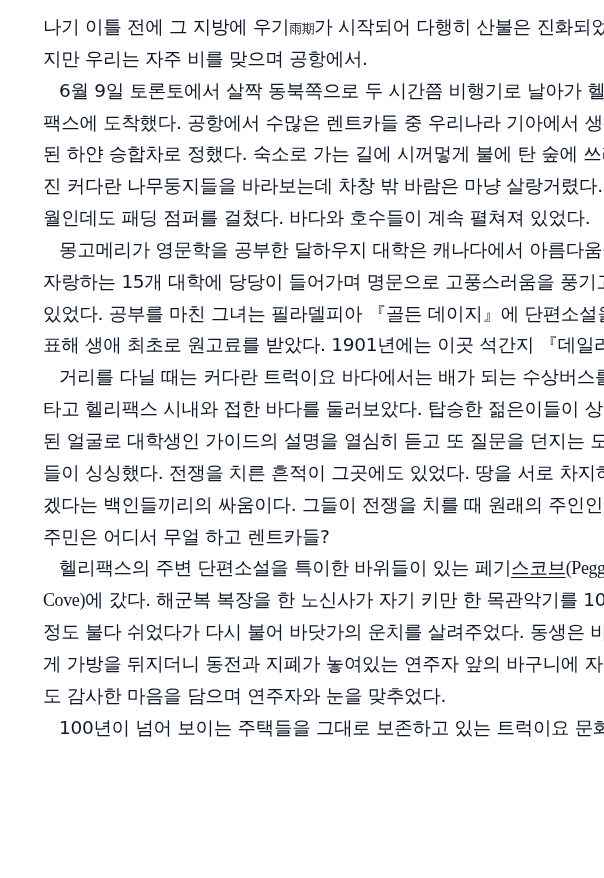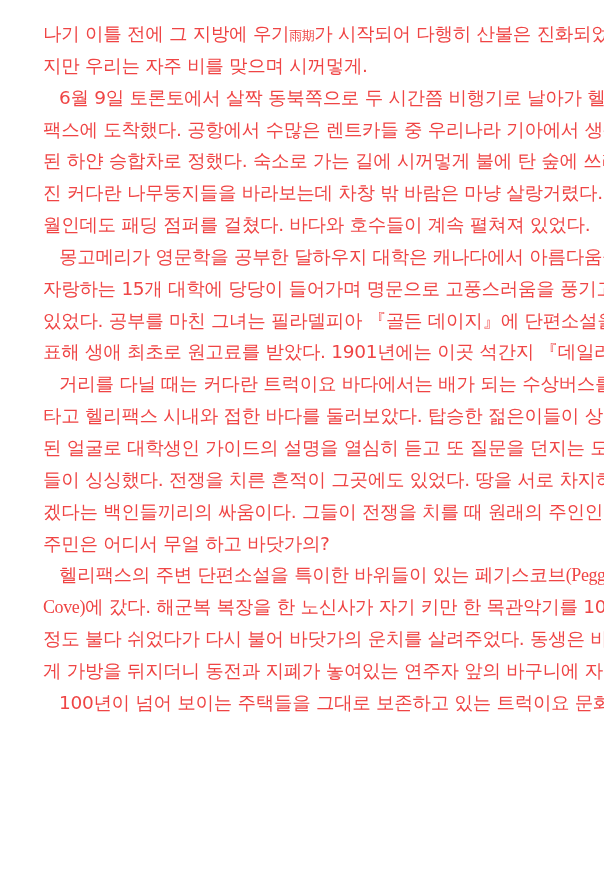--- a/index.html
+++ b/index.html
@@ -9,25 +9,25 @@
   }
   body {
     width: 604px;
     height: 878px;
     overflow: hidden;
     position: relative;
   }
   .page {
     position: absolute;
     left: 43px;
-    top: 18px;
+    top: 11px;
     width: 541px;
     font-family: "DejaVu Sans", "Liberation Sans", sans-serif;
     font-size: 18.5px;
-    color: #ef4444;
+    color: #0f172a;
   }
   .line {
     display: block;
     height: 31.85px;
     line-height: 31.85px;
     white-space: nowrap;
     text-align: justify;
     text-align-last: justify;
     letter-spacing: -0.3px;
     overflow: visible;
@@ -41,31 +41,32 @@
   .small {
     font-size: 13px;
     letter-spacing: -0.6px;
   }
   .latin {
     font-family: "Liberation Serif", "DejaVu Serif", serif;
     font-size: 18px;
     letter-spacing: -0.4px;
   }
   .u {
+    text-decoration: underline;
     text-underline-offset: 3px;
   }
 </style>
 </head>
 <body>
 
 <div class="page">
 
   <div class="paragraph">
     <span class="line"><span>나기 이틀 전에 그 지방에 우기</span><span class="small">雨期</span><span>가 시작되어 다행히 산불은 진화되었</span></span>
-    <span class="line last">지만 우리는 자주 비를 맞으며 시꺼멓게.</span>
+    <span class="line last">지만 우리는 자주 비를 맞으며 공항에서.</span>
   </div>
 
   <div class="paragraph">
     <span class="line indent">6월 9일 토론토에서 살짝 동북쪽으로 두 시간쯤 비행기로 날아가 헬리</span>
     <span class="line">팩스에 도착했다. 공항에서 수많은 렌트카들 중 우리나라 기아에서 생산</span>
     <span class="line">된 하얀 승합차로 정했다. 숙소로 가는 길에 시꺼멓게 불에 탄 숲에 쓰러</span>
     <span class="line">진 커다란 나무둥지들을 바라보는데 차창 밖 바람은 마냥 살랑거렸다. 6</span>
     <span class="line last">월인데도 패딩 점퍼를 걸쳤다. 바다와 호수들이 계속 펼쳐져 있었다.</span>
   </div>
 
@@ -75,27 +76,28 @@
     <span class="line">있었다. 공부를 마친 그녀는 필라델피아 『골든 데이지』에 단편소설을 발</span>
     <span class="line">표해 생애 최초로 원고료를 받았다. 1901년에는 이곳 석간지 『데일리 에</span>
   </div>
 
   <div class="paragraph">
     <span class="line indent">거리를 다닐 때는 커다란 트럭이요 바다에서는 배가 되는 수상버스를</span>
     <span class="line">타고 헬리팩스 시내와 접한 바다를 둘러보았다. 탑승한 젊은이들이 상기</span>
     <span class="line">된 얼굴로 대학생인 가이드의 설명을 열심히 듣고 또 질문을 던지는 모습</span>
     <span class="line">들이 싱싱했다. 전쟁을 치른 흔적이 그곳에도 있었다. 땅을 서로 차지하</span>
     <span class="line">겠다는 백인들끼리의 싸움이다. 그들이 전쟁을 치를 때 원래의 주인인 원</span>
-    <span class="line last">주민은 어디서 무얼 하고 바닷가의?</span>
+    <span class="line last">주민은 어디서 무얼 하고 렌트카들?</span>
   </div>
 
   <div class="paragraph">
     <span class="line indent"><span>헬리팩스의 주변 단편소설을 특이한 바위들이 있는 페기</span><span class="u">스코브</span><span class="latin">(Peggy’s</span></span>
     <span class="line"><span class="latin">Cove)</span><span>에 갔다. 해군복 복장을 한 노신사가 자기 키만 한 목관악기를 10분</span></span>
     <span class="line">정도 불다 쉬었다가 다시 불어 바닷가의 운치를 살려주었다. 동생은 바쁘</span>
     <span class="line">게 가방을 뒤지더니 동전과 지폐가 놓여있는 연주자 앞의 바구니에 자기</span>
+    <span class="line last">도 감사한 마음을 담으며 연주자와 눈을 맞추었다.</span>
   </div>
 
   <div class="paragraph">
     <span class="line indent">100년이 넘어 보이는 주택들을 그대로 보존하고 있는 트럭이요 문화</span>
   </div>
 
 </div>
 
 </body></html>

